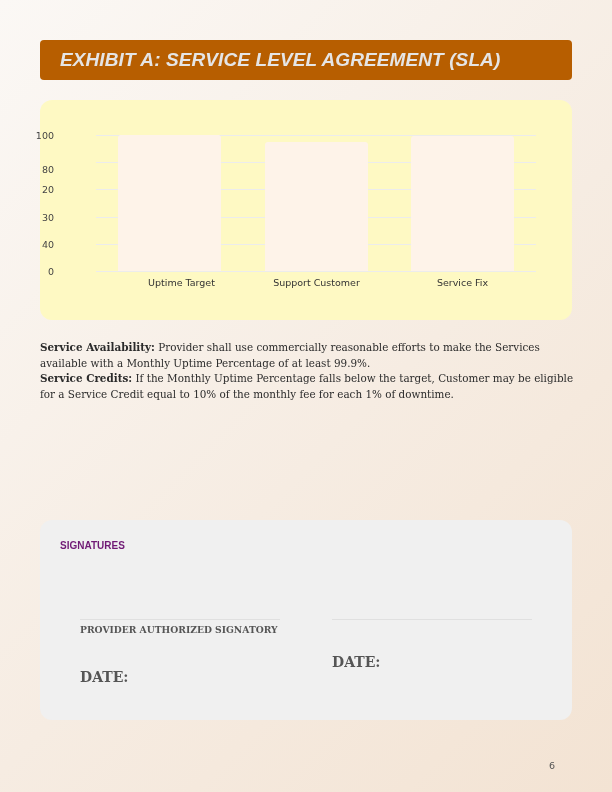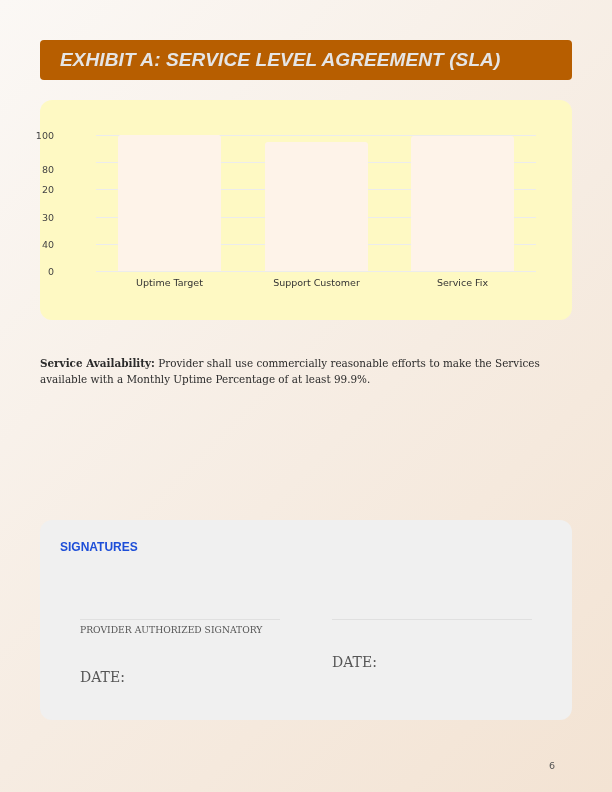--- a/index.html
+++ b/index.html
@@ -19,34 +19,34 @@
   .chart-card {
     position:absolute; left:40px; top:100px; width:532px; height:220px;
     background:#fef9c3; border-radius:12px;
   }
   .plot { position:absolute; left:56px; top:35px; width:440px; height:136px; }
   .gridline { position:absolute; left:0; width:440px; height:1px; background:#ececec; }
   .ytick { position:absolute; right:482px; width:40px; text-align:right; font-family:"DejaVu Sans", sans-serif; font-size:9.5px; color:#444; transform:translateY(-50%); }
   .bar { position:absolute; bottom:0; width:103px; background:#fef3e9; border-radius:3px 3px 0 0; }
   .xlabel { position:absolute; top:142px; width:147px; text-align:center; font-family:"DejaVu Sans", sans-serif; font-size:9.5px; color:#333; }
   .body-text {
-    position:absolute; left:40px; top:356px; width:534px;
+    position:absolute; left:40px; top:340px; width:534px;
     font-size:10.4px; line-height:15.5px; color:#2b2b2b;
   }
   .body-text p { margin:0; }
   .body-text b { font-weight:bold; }
   .sig-card {
     position:absolute; left:40px; top:520px; width:532px; height:200px;
     background:#f0f0f0; border-radius:12px;
   }
   .sig-title {
-    position:absolute; left:20px; top:20px; color:#1d4ed8;
-    font-family:"Liberation Sans", sans-serif; font-weight:bold; font-size:12px;
+    position:absolute; left:20px; top:20px; color:#701a75;
+    font-family:"Liberation Sans", sans-serif; font-weight:bold; font-size:10px;
   }
-  .sig-col { position:absolute; top:99px; width:200px; }
+  .sig-col { position:absolute; top:99px; width:200px;font-weight:bold; }
   .sig-line { height:1px; background:#e0e0e0; }
   .sig-label { margin-top:4px; font-size:9.2px; color:#555; letter-spacing:0; white-space:nowrap; }
   .sig-date { margin-top:34px; font-size:14px; color:#555; }
   .page-num {
     position:absolute; left:540px; top:760px; width:24px; text-align:center;
     font-family:"DejaVu Sans", sans-serif; font-size:9.5px; color:#555;
   }
 </style>
 </head>
 <body>
@@ -68,28 +68,29 @@
     <div class="ytick" style="top:34px">80</div>
     <div class="ytick" style="top:54px">20</div>
     <div class="ytick" style="top:82px">30</div>
     <div class="ytick" style="top:109px">40</div>
     <div class="ytick" style="top:136px">0</div>
 
     <div class="bar" style="left: 22px; height: 135.864px; background: rgb(254, 243, 233);"></div>
     <div class="bar" style="left: 169px; height: 129.2px; background: rgb(254, 243, 233);"></div>
     <div class="bar" style="left: 315px; height: 134.64px; background: rgb(254, 243, 233);"></div>
 
-    <div class="xlabel" style="left:0px">Uptime Target</div>
+    <div class="xlabel" style="left:12px">Uptime Target</div>
     <div class="xlabel" style="left:147px">Support Customer</div>
     <div class="xlabel" style="left:293px">Service Fix</div>
   </div>
 </div>
 
 <div class="body-text">
   <p><b>Service Availability:</b><span> Provider shall use commercially reasonable efforts to make the Services available with a Monthly Uptime Percentage of at least 99.9%.</span></p>
+  <p><b>Service Credits:</b><span> If the Monthly Uptime Percentage falls below the target, Customer may be eligible for a Service Credit equal to 10% of the monthly fee for each 1% of downtime.</span></p>
 </div>
 
 <div class="sig-card">
   <div class="sig-title">SIGNATURES</div>
   <div class="sig-col" style="left:40px">
     <div class="sig-line"></div>
     <div class="sig-label">PROVIDER AUTHORIZED SIGNATORY</div>
     <div class="sig-date">DATE:</div>
   </div>
   <div class="sig-col" style="left:292px">

